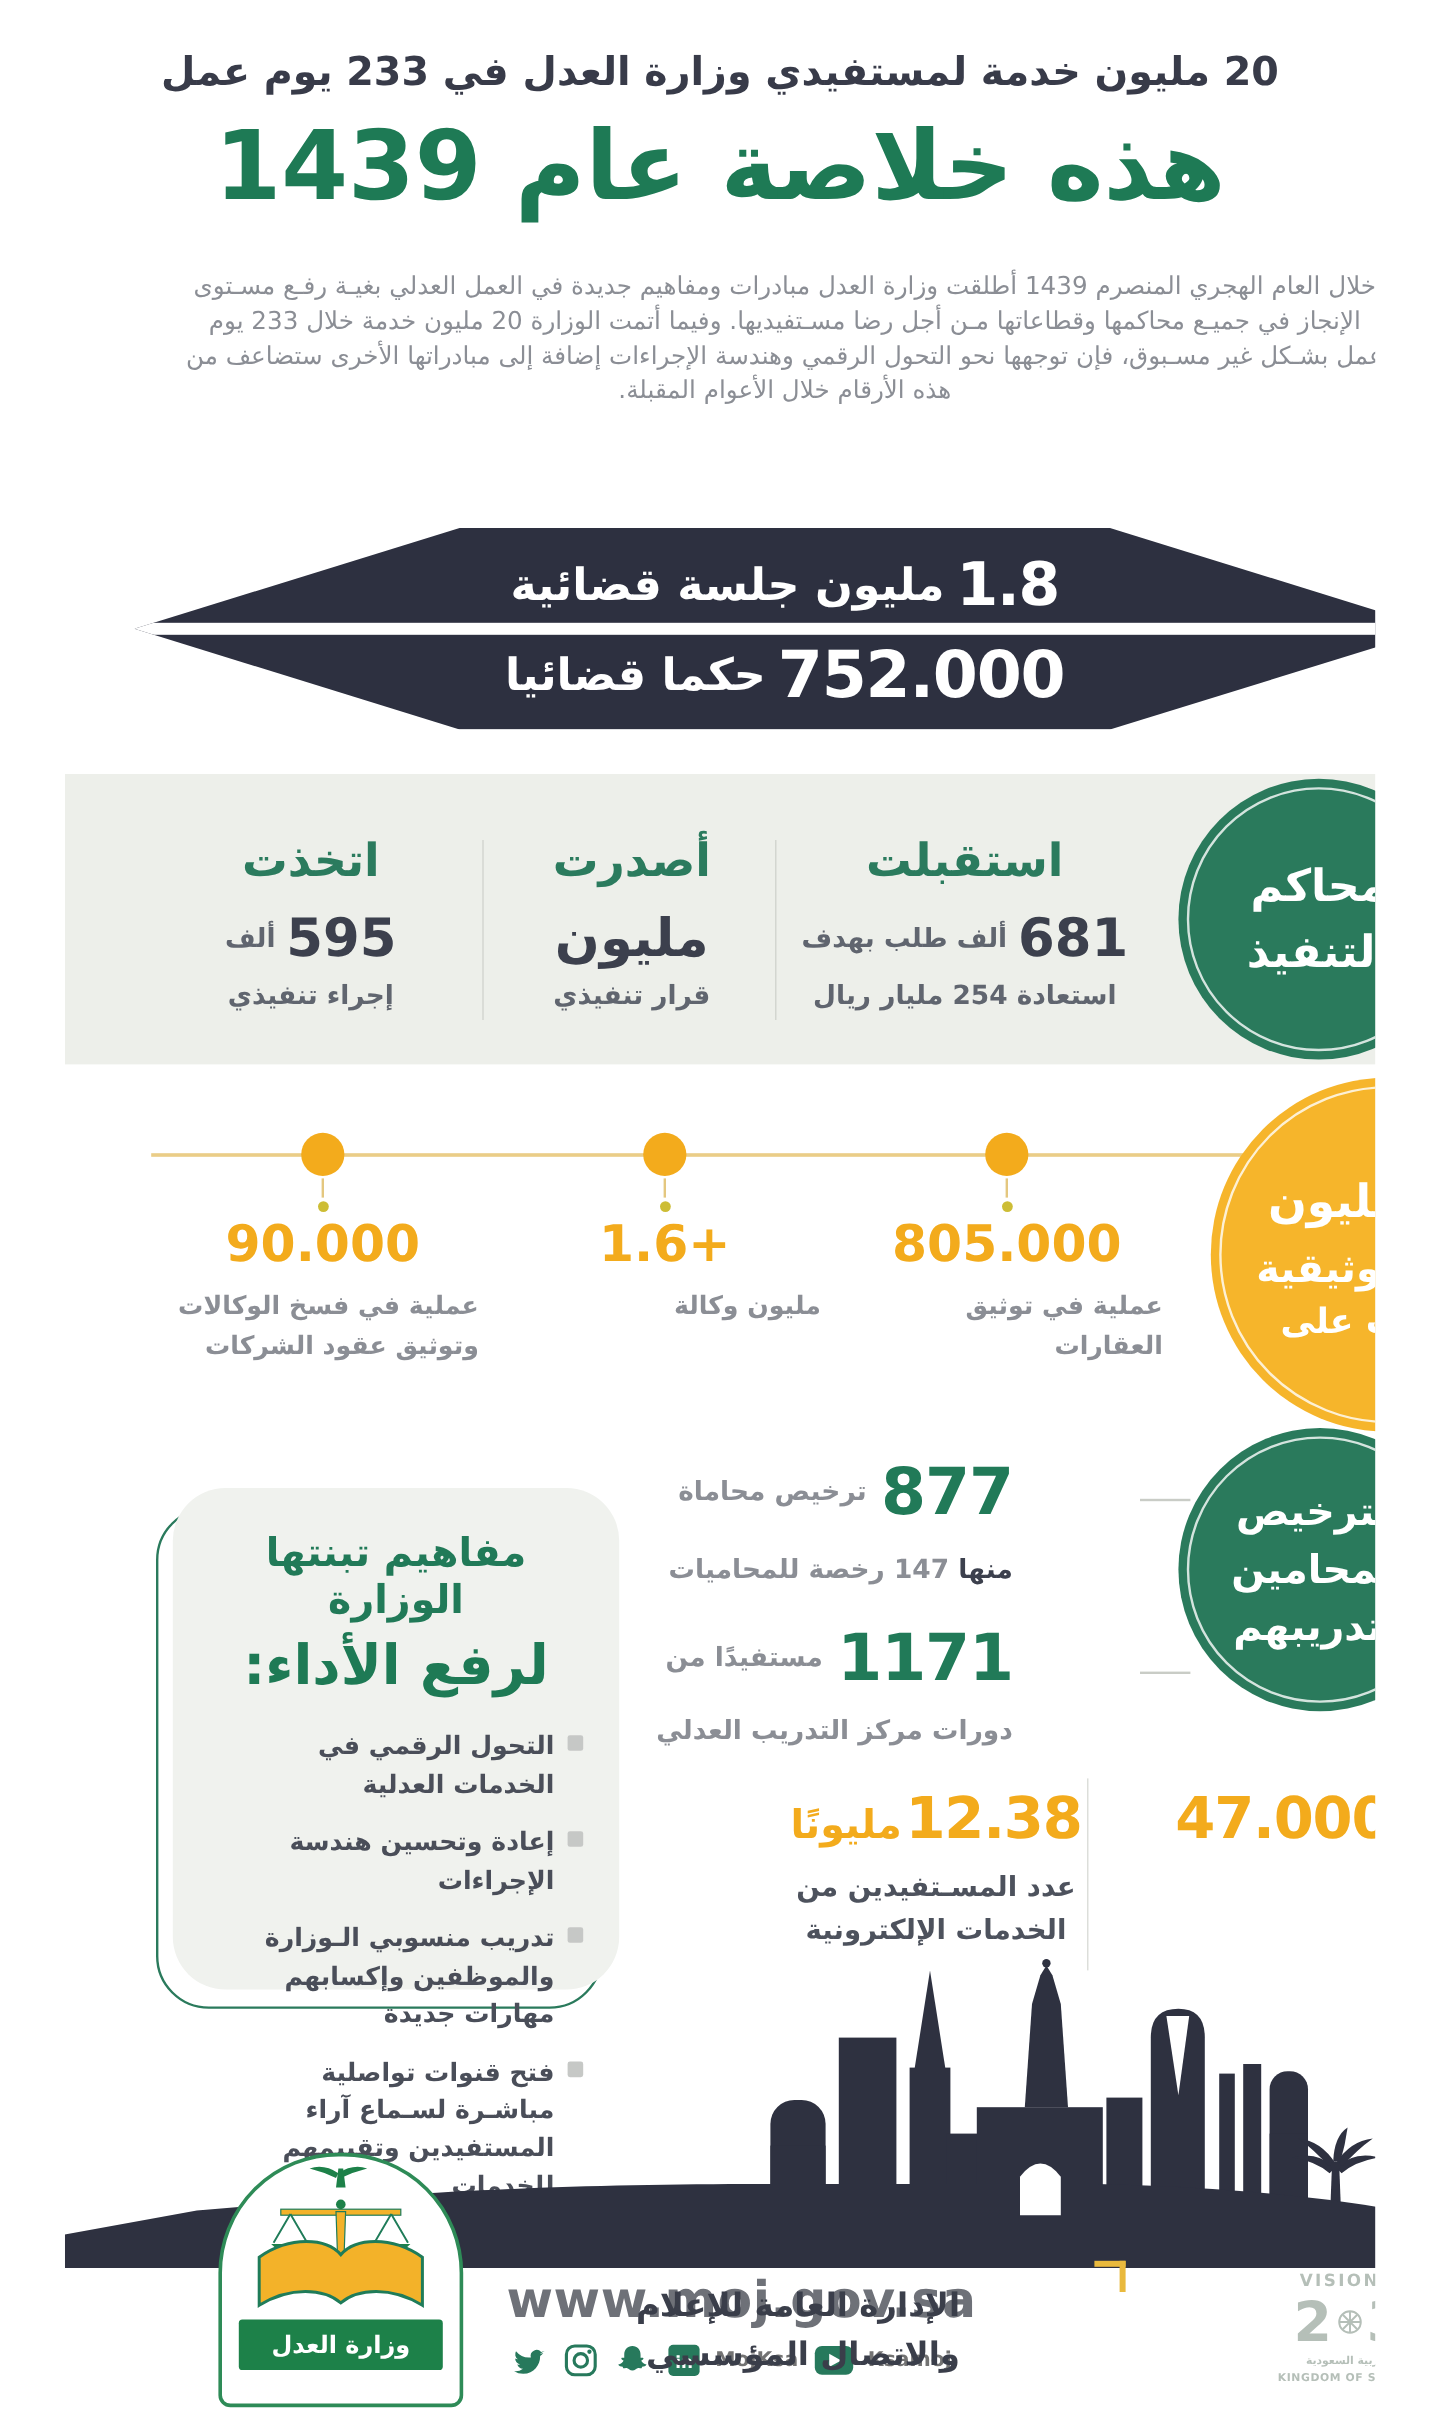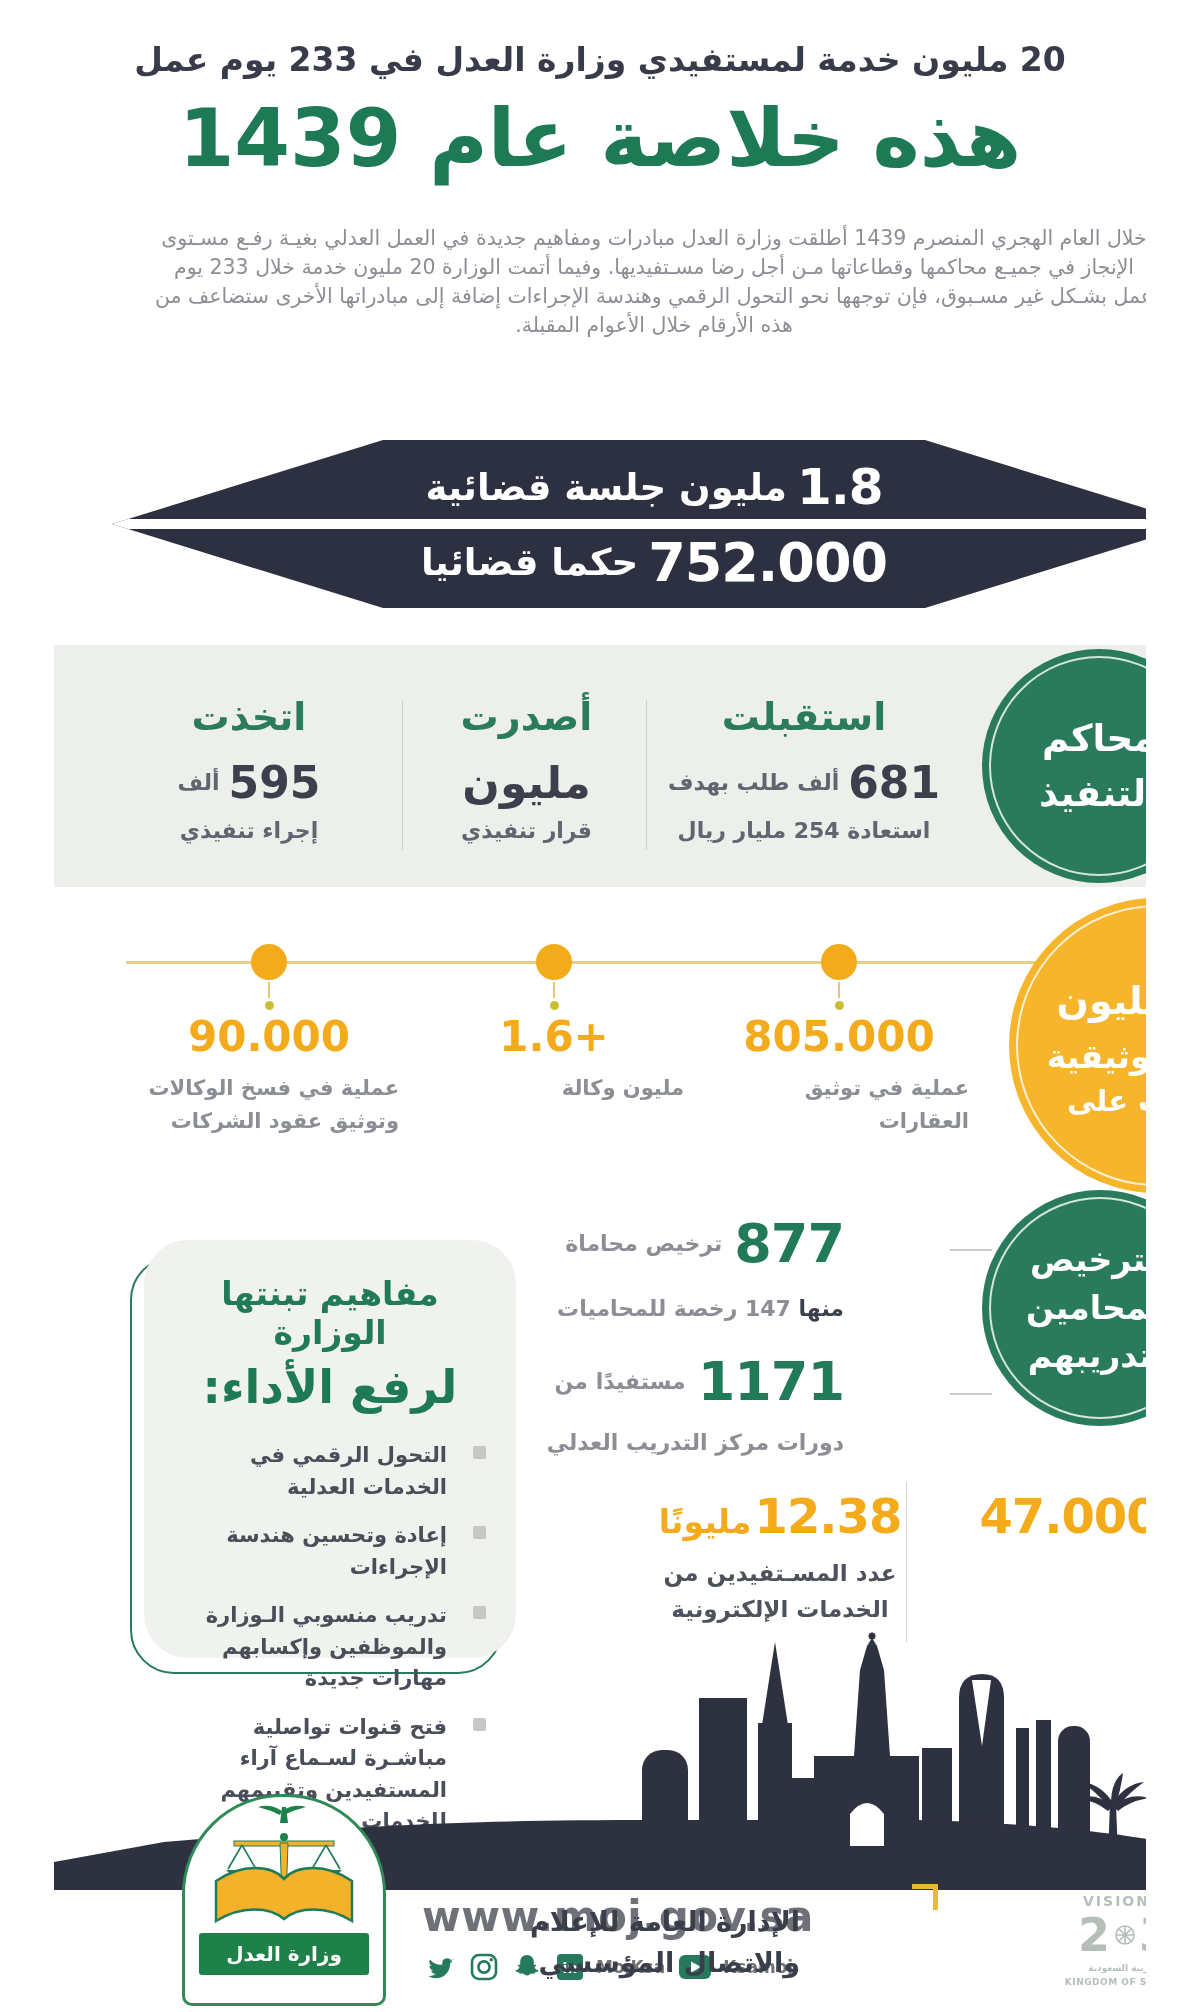--- a/index.html
+++ b/index.html
@@ -75,21 +75,21 @@
   .lic-sub b { color:#3c404d; font-weight:800; }
 
   
   .concepts-outline { position:absolute; left:76px; top:1256px; width:372px; height:418px;
     border:2px solid #2a7a5c; border-radius:44px; }
   .concepts-box { position:absolute; left:90px; top:1240px; width:372px; height:418px;
     background:#f0f2ee; border-radius:44px; padding:34px 30px 0; direction:rtl; }
   .concepts-box .t1 { text-align:center; font-size:33px; font-weight:800; color:#217a58; }
   .concepts-box .t2 { text-align:center; font-size:46px; font-weight:800; color:#1e7a55; margin-top:8px; }
   .bullets { margin-top:26px; }
-  .bullet { display:flex; direction:rtl; gap:26px; margin-bottom:17px;margin-left:28px; }
+  .bullet { display:flex; direction:rtl; gap:11px; margin-bottom:17px;margin-left:28px; }
   .bullet .sq { flex:0 0 13px; width:13px; height:13px; background:#c6c8c6; margin-top:6px; border-radius:2px; }
   .bullet .tx { font-size:21px; font-weight:600; color:#4a4e59; line-height:1.5; text-align:right; }
 
   
   .bstat { position:absolute; text-align:center; }
   .bstat .numrow { display:flex; direction:rtl; justify-content:center; align-items:baseline; gap:3px; }
   .bstat .num { font-size:48px; font-weight:800; color:#f3ab1c; letter-spacing:-1px; }
   .bstat .suf { font-size:33px; font-weight:800; color:#f3ab1c; }
   .bstat .cap { margin-top:12px; font-size:23px; font-weight:600; color:#4d525d; line-height:1.55; }
   .bstat-div { position:absolute; left:852px; top:1482px; width:1px; height:160px; background:#d4d6d2; }
@@ -153,21 +153,21 @@
     </div>
     <div class="exec-div" style="left:592px;"></div>
     <div class="exec-col" style="left:360px;width:225px;">
       <div class="hd">أصدرت</div>
       <div class="bigrow">
         <span class="big">مليون</span>
       </div>
       <div class="l2">قرار تنفيذي</div>
     </div>
     <div class="exec-div" style="left:348px;"></div>
-    <div class="exec-col" style="left:60px;width:270px;">
+    <div class="exec-col" style="left:70px;width:270px;">
       <div class="hd">اتخذت</div>
       <div class="bigrow">
         <span class="big">595</span>
         <span class="small">ألف</span>
       </div>
       <div class="l2">إجراء تنفيذي</div>
     </div>
   </section>
 
   <div class="tl-line"></div>

